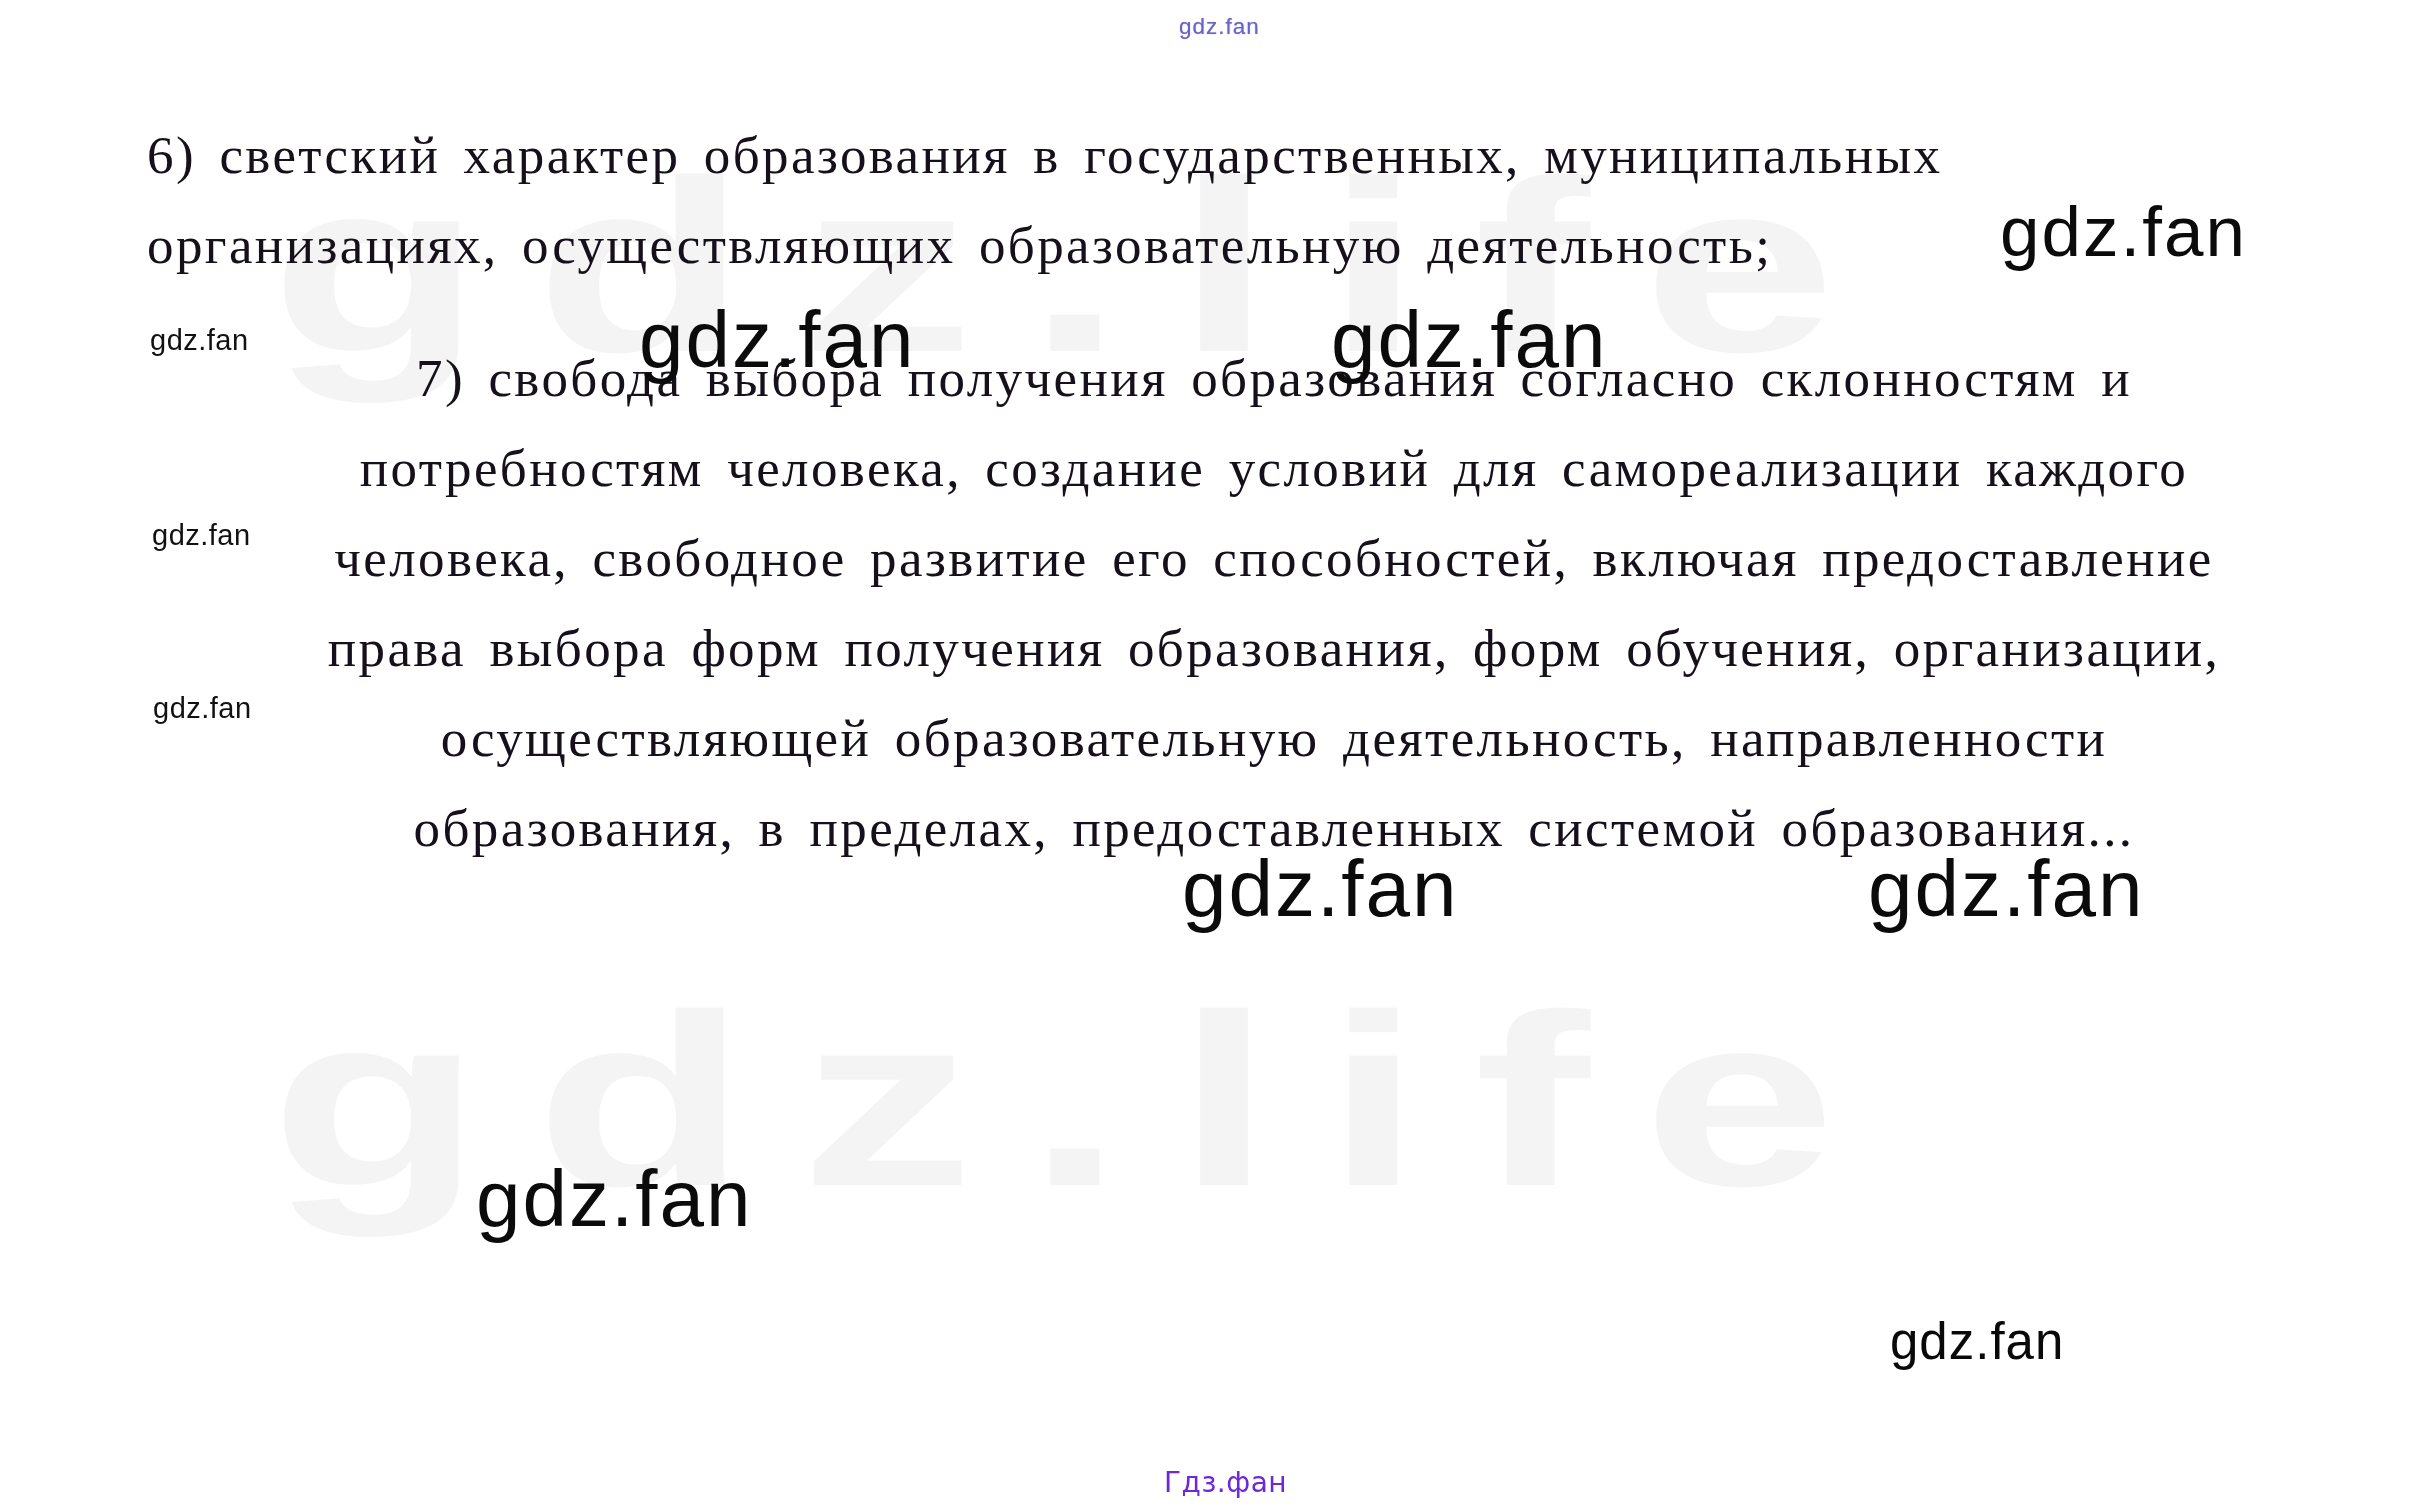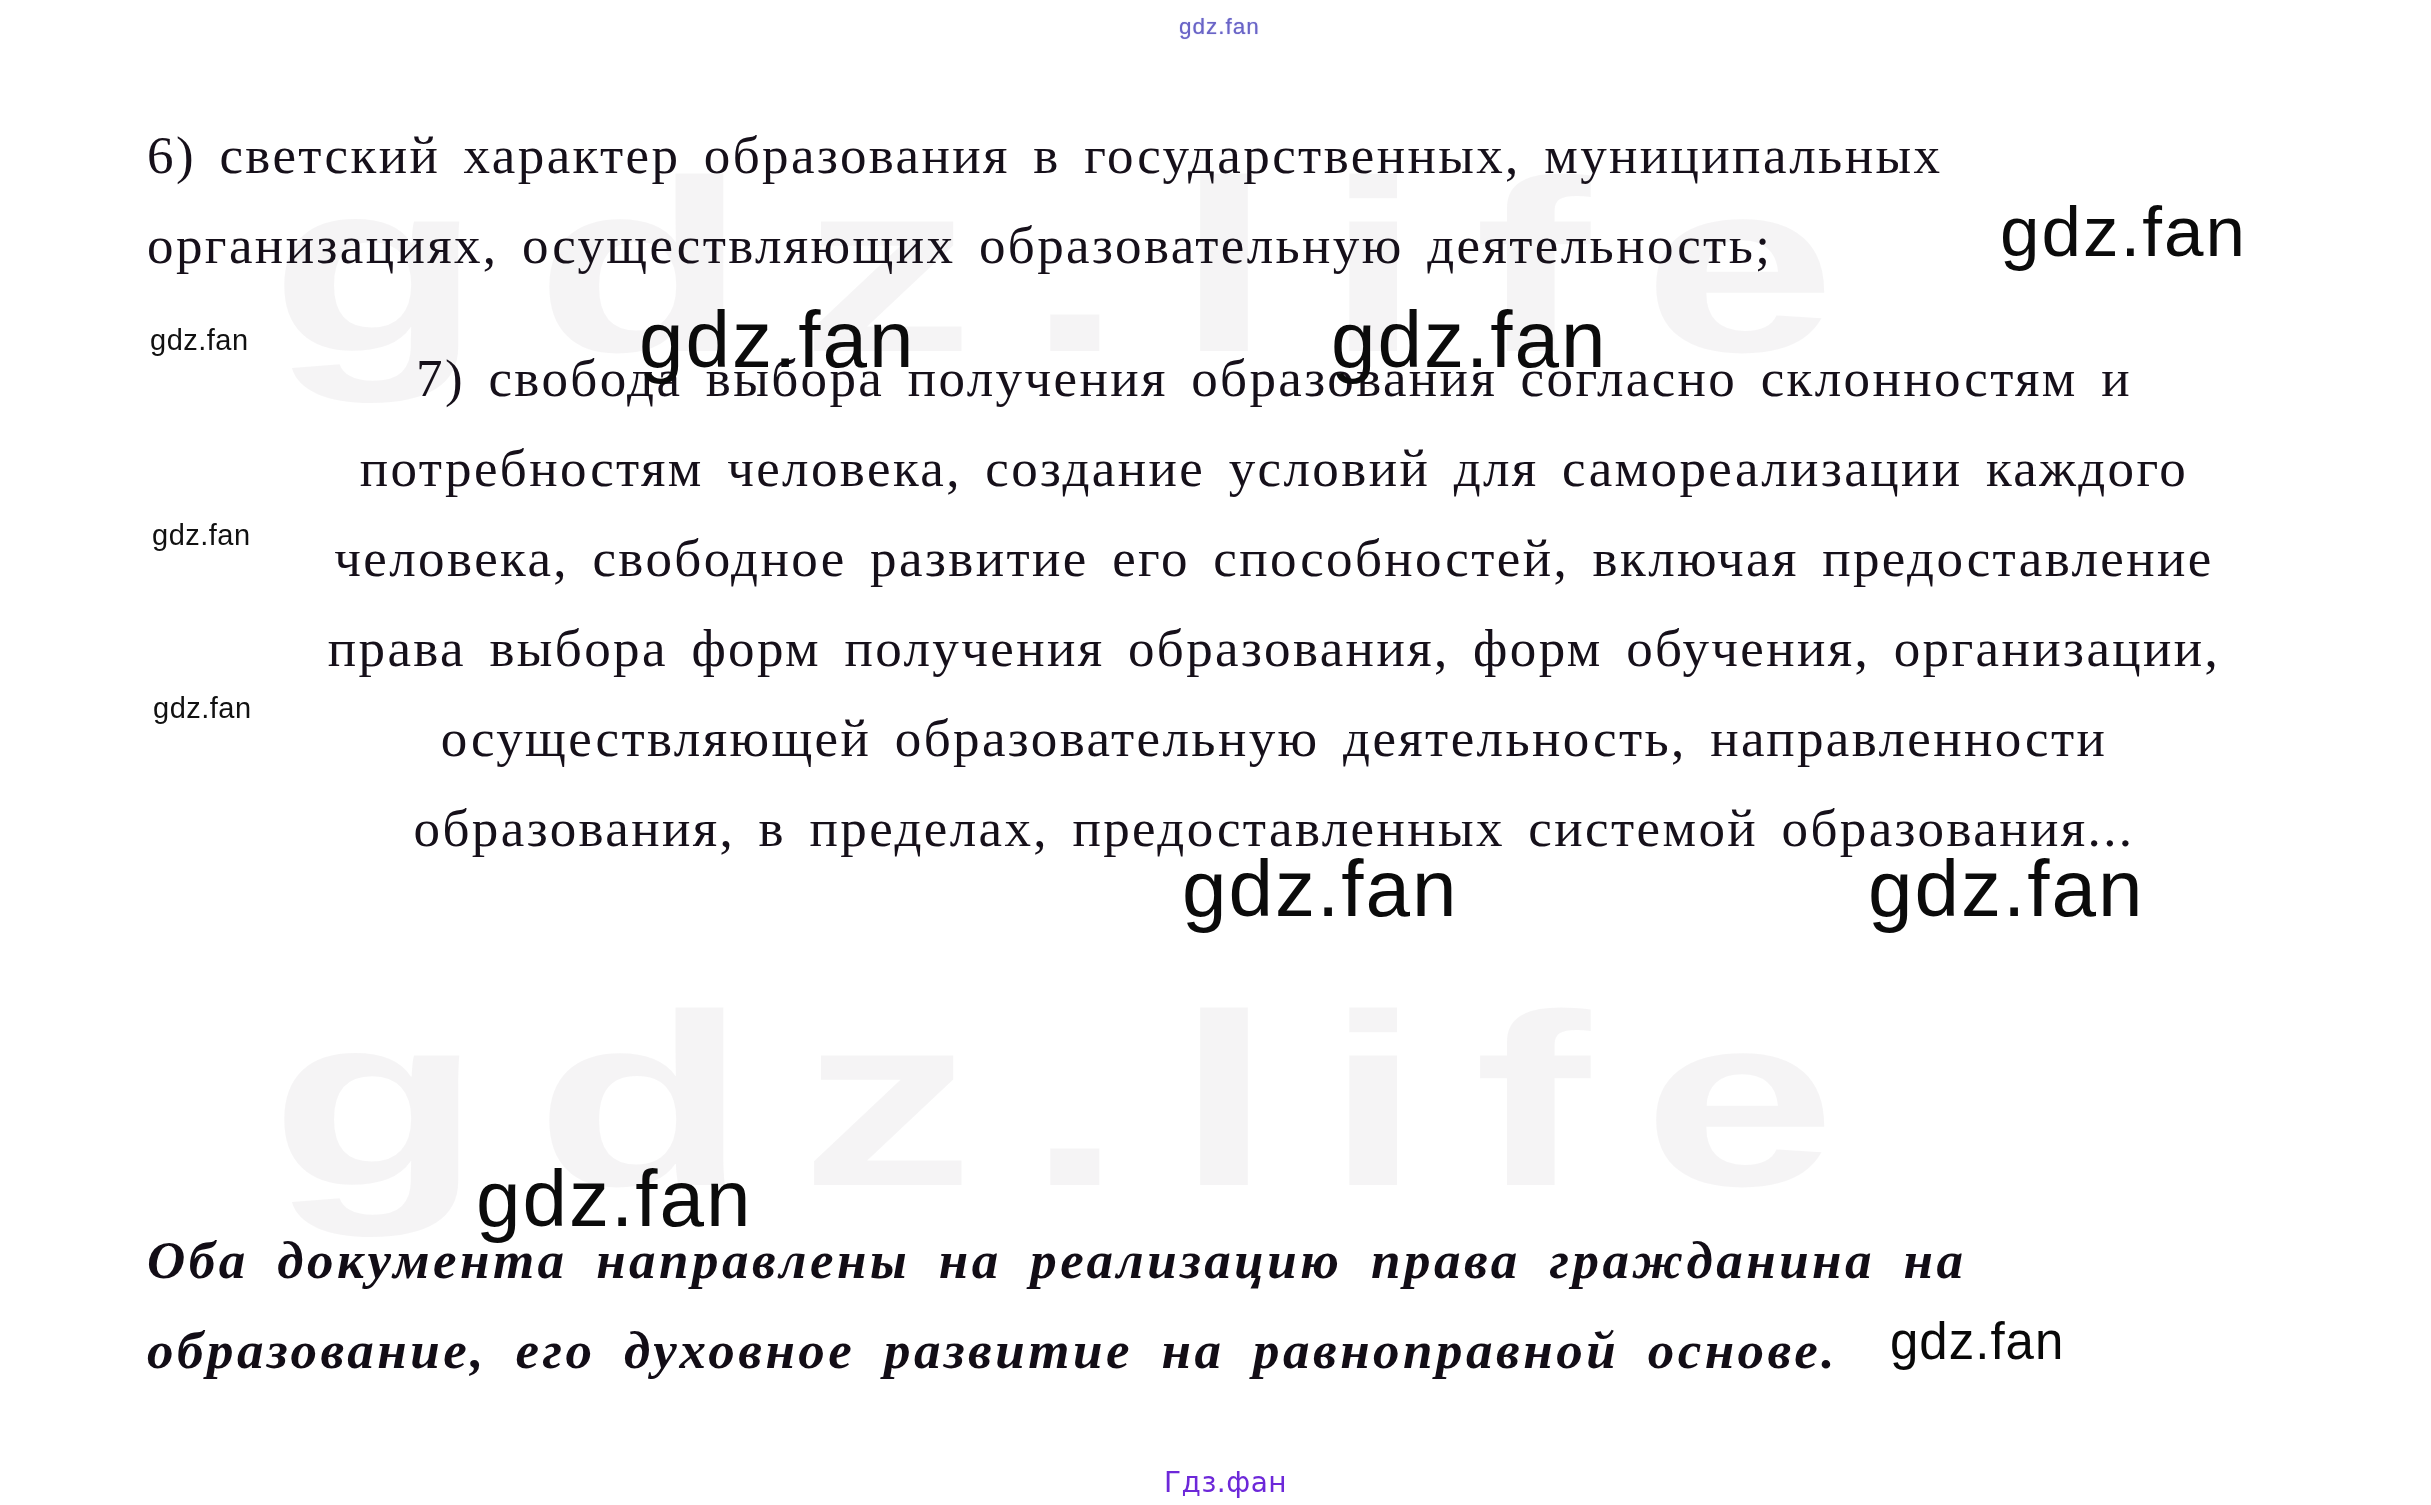--- a/index.html
+++ b/index.html
@@ -109,22 +109,20 @@
   <div class="wm" id="wm-tiny-top">gdz.fan</div>
 
   <div class="para" id="para-6">6) светский характер образования в государственных, муниципальных
 организациях, осуществляющих образовательную деятельность;</div>
   <div class="para" id="para-7">7) свобода выбора получения образования согласно склонностям и
 потребностям человека, создание условий для самореализации каждого
 человека, свободное развитие его способностей, включая предоставление
 права выбора форм получения образования, форм обучения, организации,
 осуществляющей образовательную деятельность, направленности
 образования, в пределах, предоставленных системой образования...</div>
-  <div class="para" id="para-conclusion">Оба документа направлены на реализацию права гражданина на
-образование, его духовное развитие на равноправной основе.</div>
 
   <div class="wm wm-big" id="wm-top-right">gdz.fan</div>
   <div class="wm wm-big" id="wm-row1-left">gdz.fan</div>
   <div class="wm wm-big" id="wm-row1-right">gdz.fan</div>
   <div class="wm wm-big" id="wm-row2-left">gdz.fan</div>
   <div class="wm wm-big" id="wm-row2-right">gdz.fan</div>
   <div class="wm wm-big" id="wm-above-conclusion">gdz.fan</div>
   <div class="wm" id="wm-inline-end">gdz.fan</div>
 
   <div class="wm wm-small" id="wm-small-1">gdz.fan</div>

